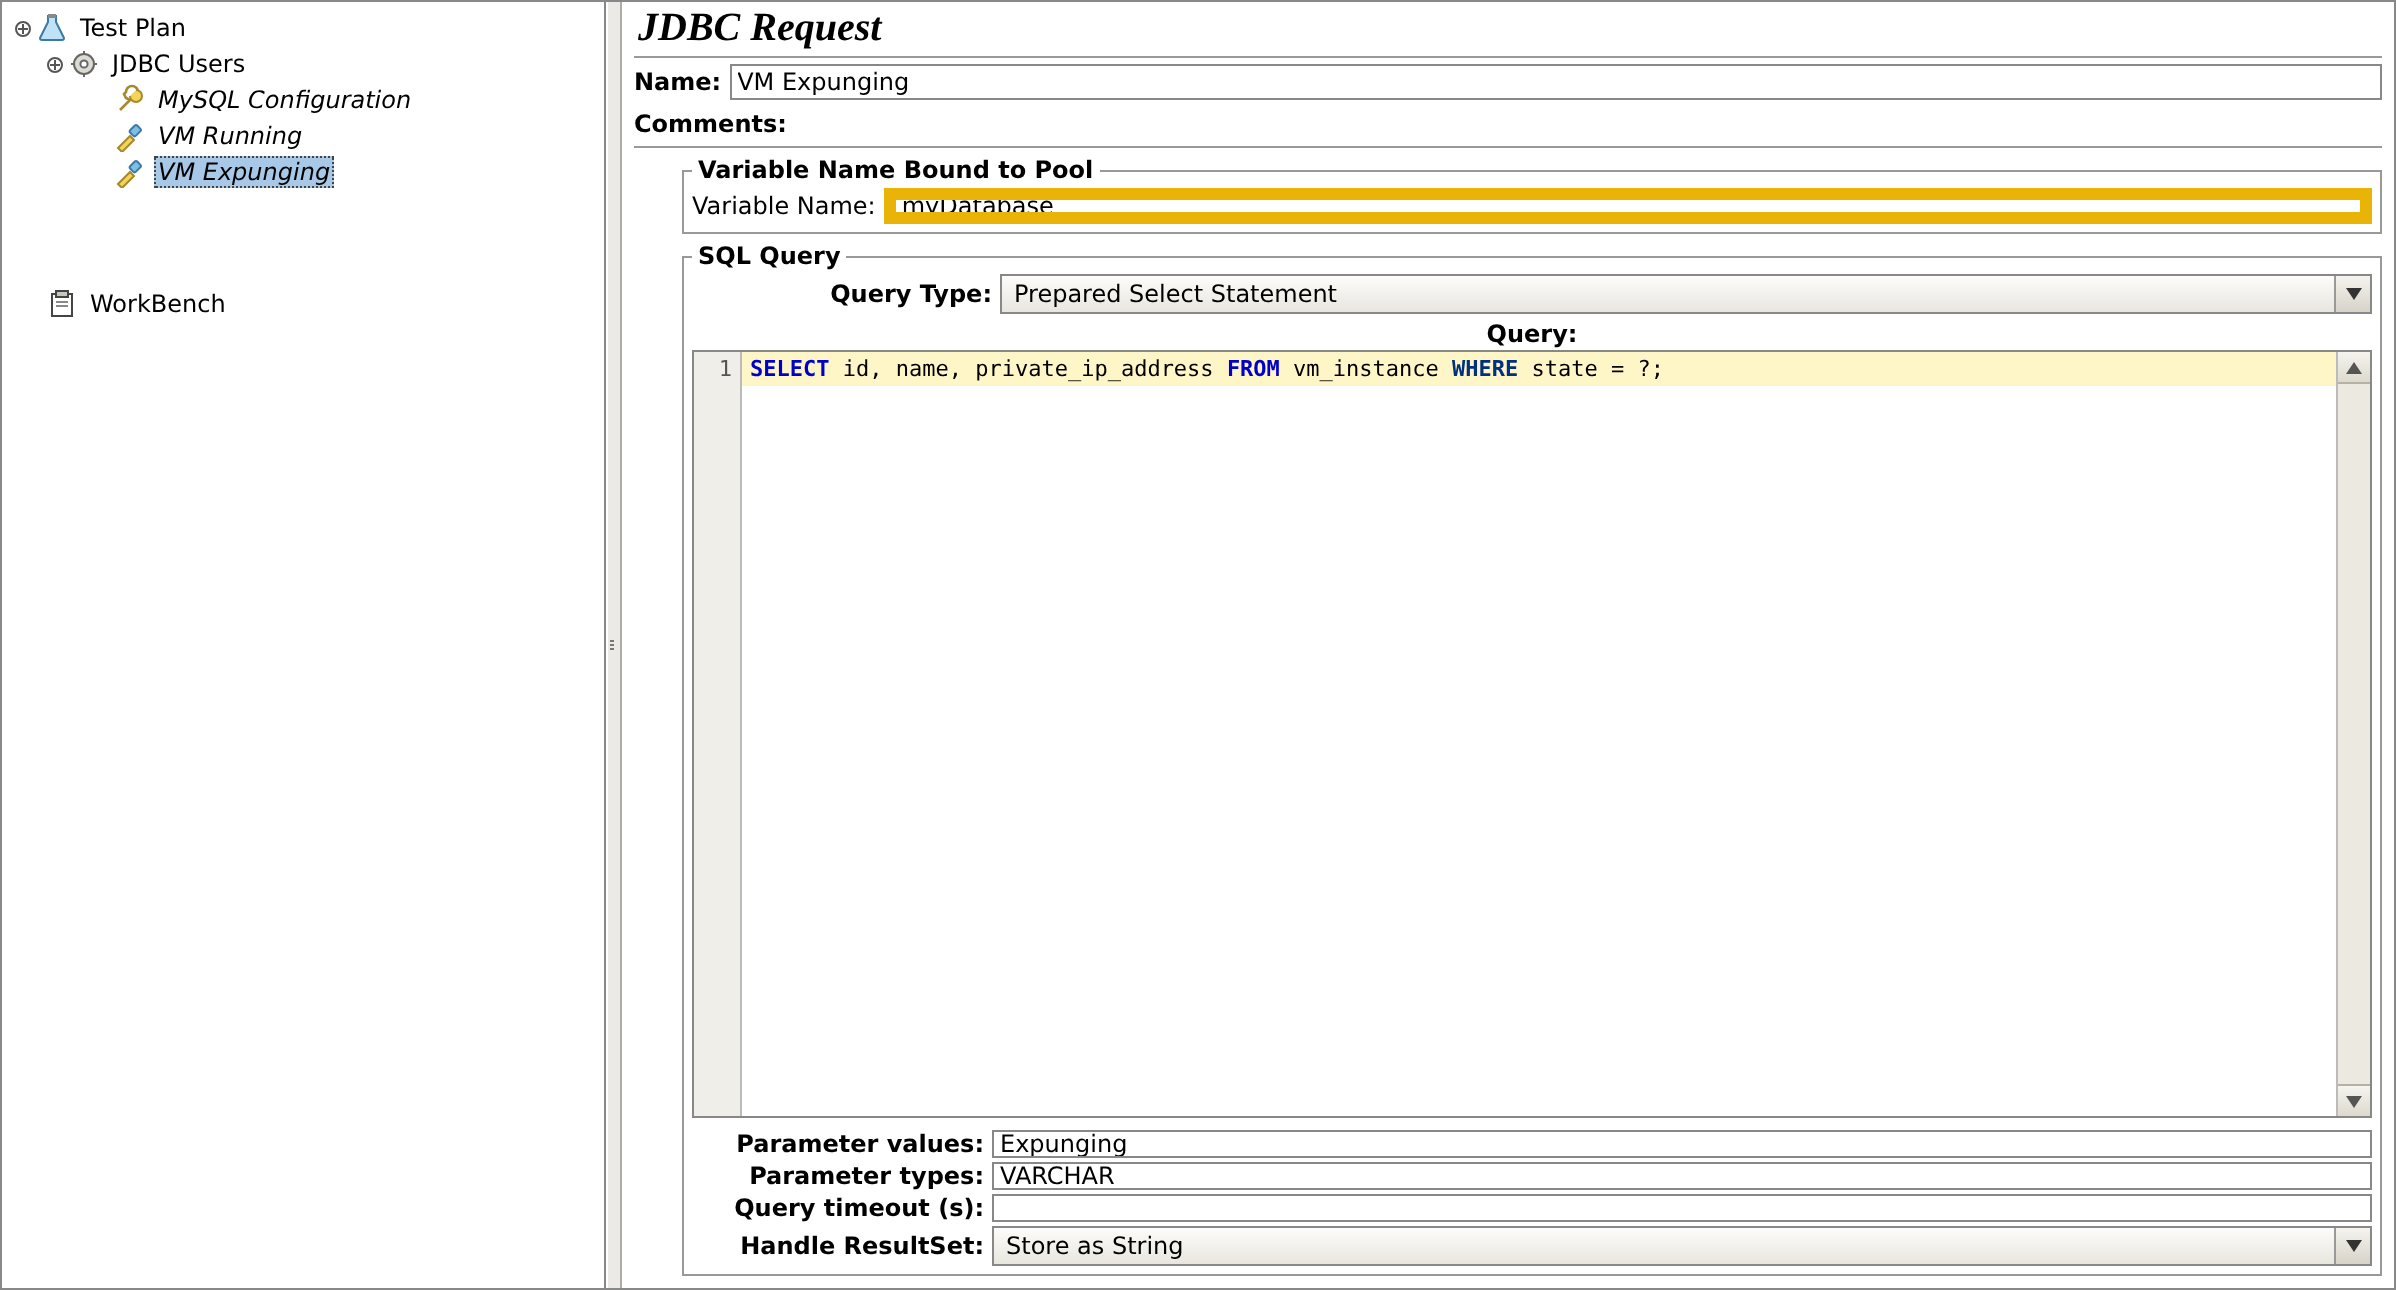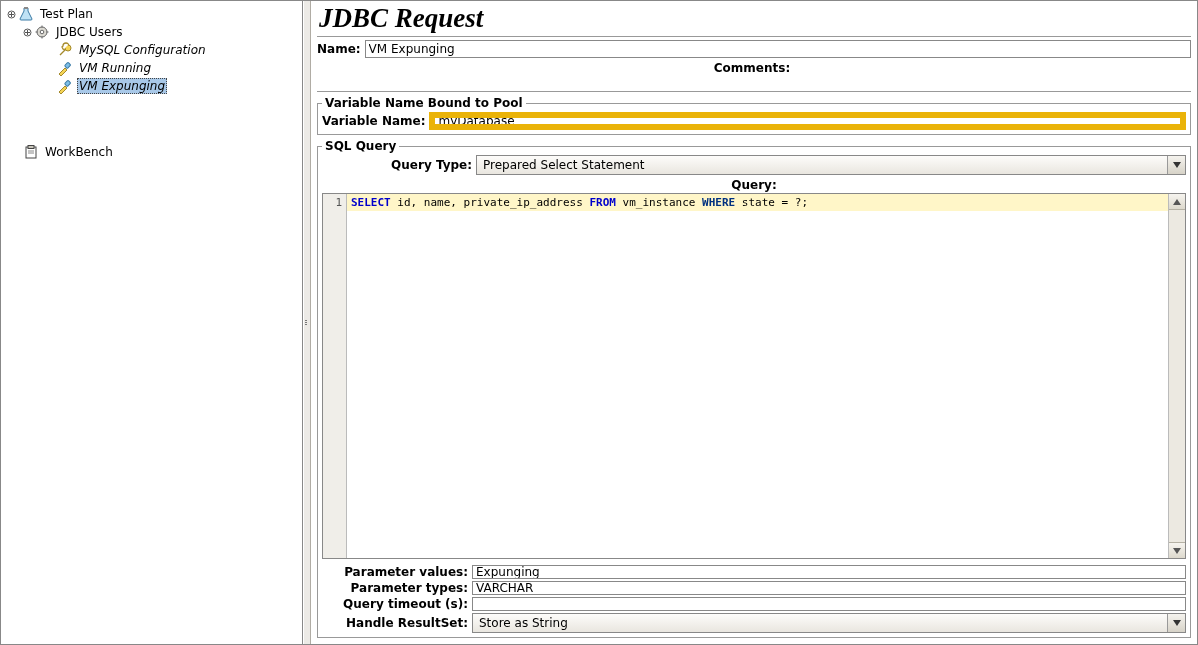--- a/index.html
+++ b/index.html
@@ -72,21 +72,21 @@
 
 .right-pane {
   flex: 1;
   height: 100%;
   padding: 2px 6px 6px 6px;
   display: flex;
   flex-direction: column;
 }
 .page-title {
   font-family: Garamond, "Times New Roman", serif;
-  font-size: 27px;
+  font-size: 20px;
   font-style: italic;
   font-weight: bold;
   padding: 0 0 2px 2px;
   border-bottom: 1px solid #999;
 }
 .row {
   display: flex;
   align-items: center;
   margin-top: 3px;
 }
@@ -96,40 +96,41 @@
   white-space: nowrap;
 }
 .row input[type=text] {
   flex: 1;
   height: 18px;
   border: 1px solid #888;
   background: #fff;
   font: inherit;
   padding: 0 3px;
 }
-.row.comments { border-bottom: 1px solid #999; padding-bottom: 2px; flex-direction: column; }
+.row.comments { border-bottom: 1px solid #999; padding-bottom: 2px; }
 .row.comments input { border: none; background: transparent; }
 .row.comments .lbl { }
 
 fieldset {
   border: 1px solid #999;
   margin-top: 4px;
   padding: 2px 4px 4px 4px;
   position: relative;
+  margin-left: 24px;
 }
 fieldset > legend {
   padding: 0 3px;
   font-weight: bold;
 }
 .fs-row {
   display: flex;
   align-items: center;
   gap: 4px;
 }
-.fs-row .lbl { font-weight: bold; white-space: nowrap; }
+.fs-row .lbl { font-weight: normal; white-space: nowrap; }
 .fs-row input[type=text] {
   flex: 1; height: 18px; border: 6px solid #eab308; font: inherit; padding: 0 3px;
 }
 
 fieldset.sql {
   display: flex;
   flex-direction: column;
   flex: 1;
   min-height: 0;
   justify-content: flex-end;

